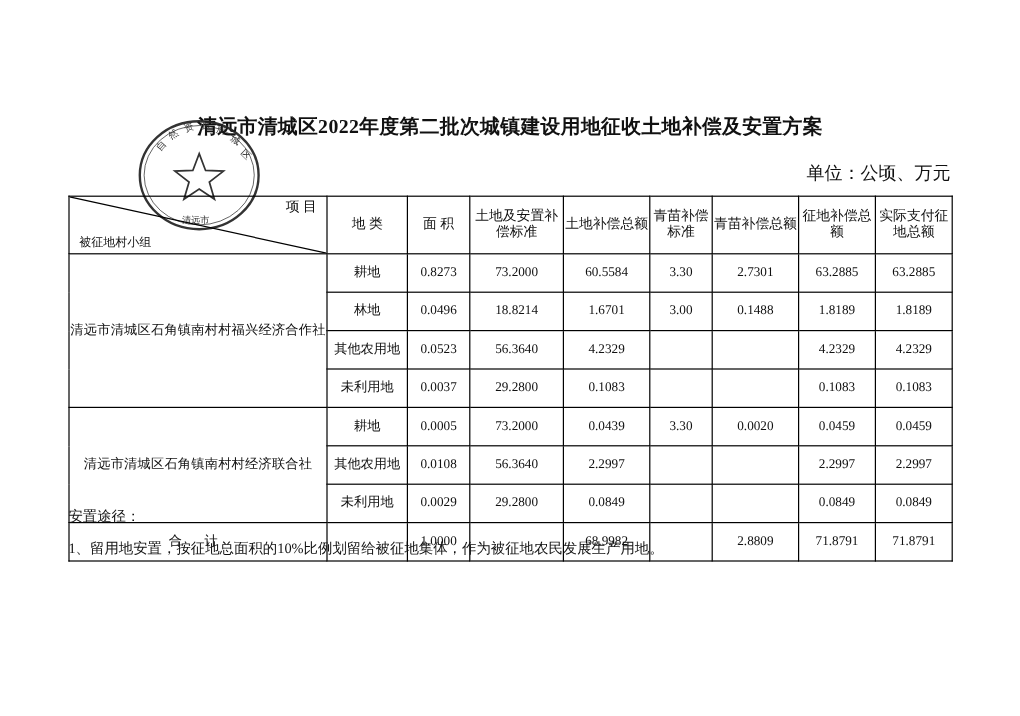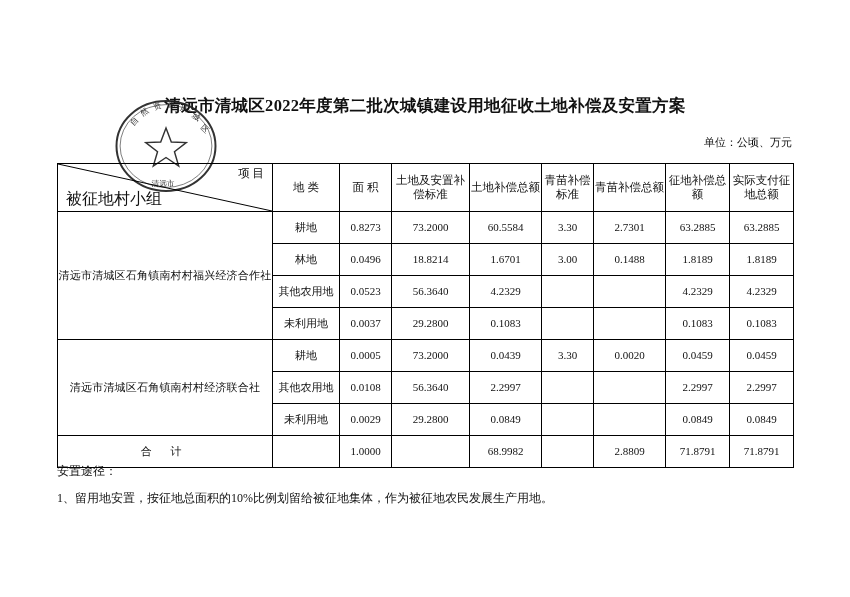--- a/index.html
+++ b/index.html
@@ -27,21 +27,21 @@
     width: 850px;
     text-align: center;
     font-size: 16.5px;
     font-weight: bold;
     letter-spacing: 0.3px;
   }
   .unit {
     position: absolute;
     right: 58px;
     top: 135px;
-    font-size: 11px;
+    font-size: 15px;
     text-align: right;
   }
   
   .seal {
     position: absolute;
     left: 112px;
     top: 92px;
     width: 108px;
     height: 108px;
     pointer-events: none;
@@ -79,40 +79,39 @@
   }
   .diag-cell .diag-line {
     position: absolute;
     left: 0; top: 0;
     width: 100%; height: 100%;
   }
   .diag-cell .lbl-bottom {
     position: absolute;
     left: 8px;
     bottom: 3px;
-    font-size: 16px;
+    font-size: 10px;
   }
   .diag-cell .lbl-top {
     position: absolute;
     right: 8px;
     top: 3px;
     font-size: 11.5px;
   }
   .total-row td {
     height: 31px;
   }
   .total-label { letter-spacing: 8px; }
   .notes {
     position: absolute;
     left: 57px;
     top: 418px;
     width: 740px;
     font-size: 12px;
     line-height: 2.1;
-    margin-top: 41px;
   }
   .notes .n-head { margin-bottom: 2px; }
   .notes .n-item { text-indent: 0; }
 </style>
 </head>
 <body>
 
 <div class="page">
 
   <div class="title">清远市清城区2022年度第二批次城镇建设用地征收土地补偿及安置方案</div>

